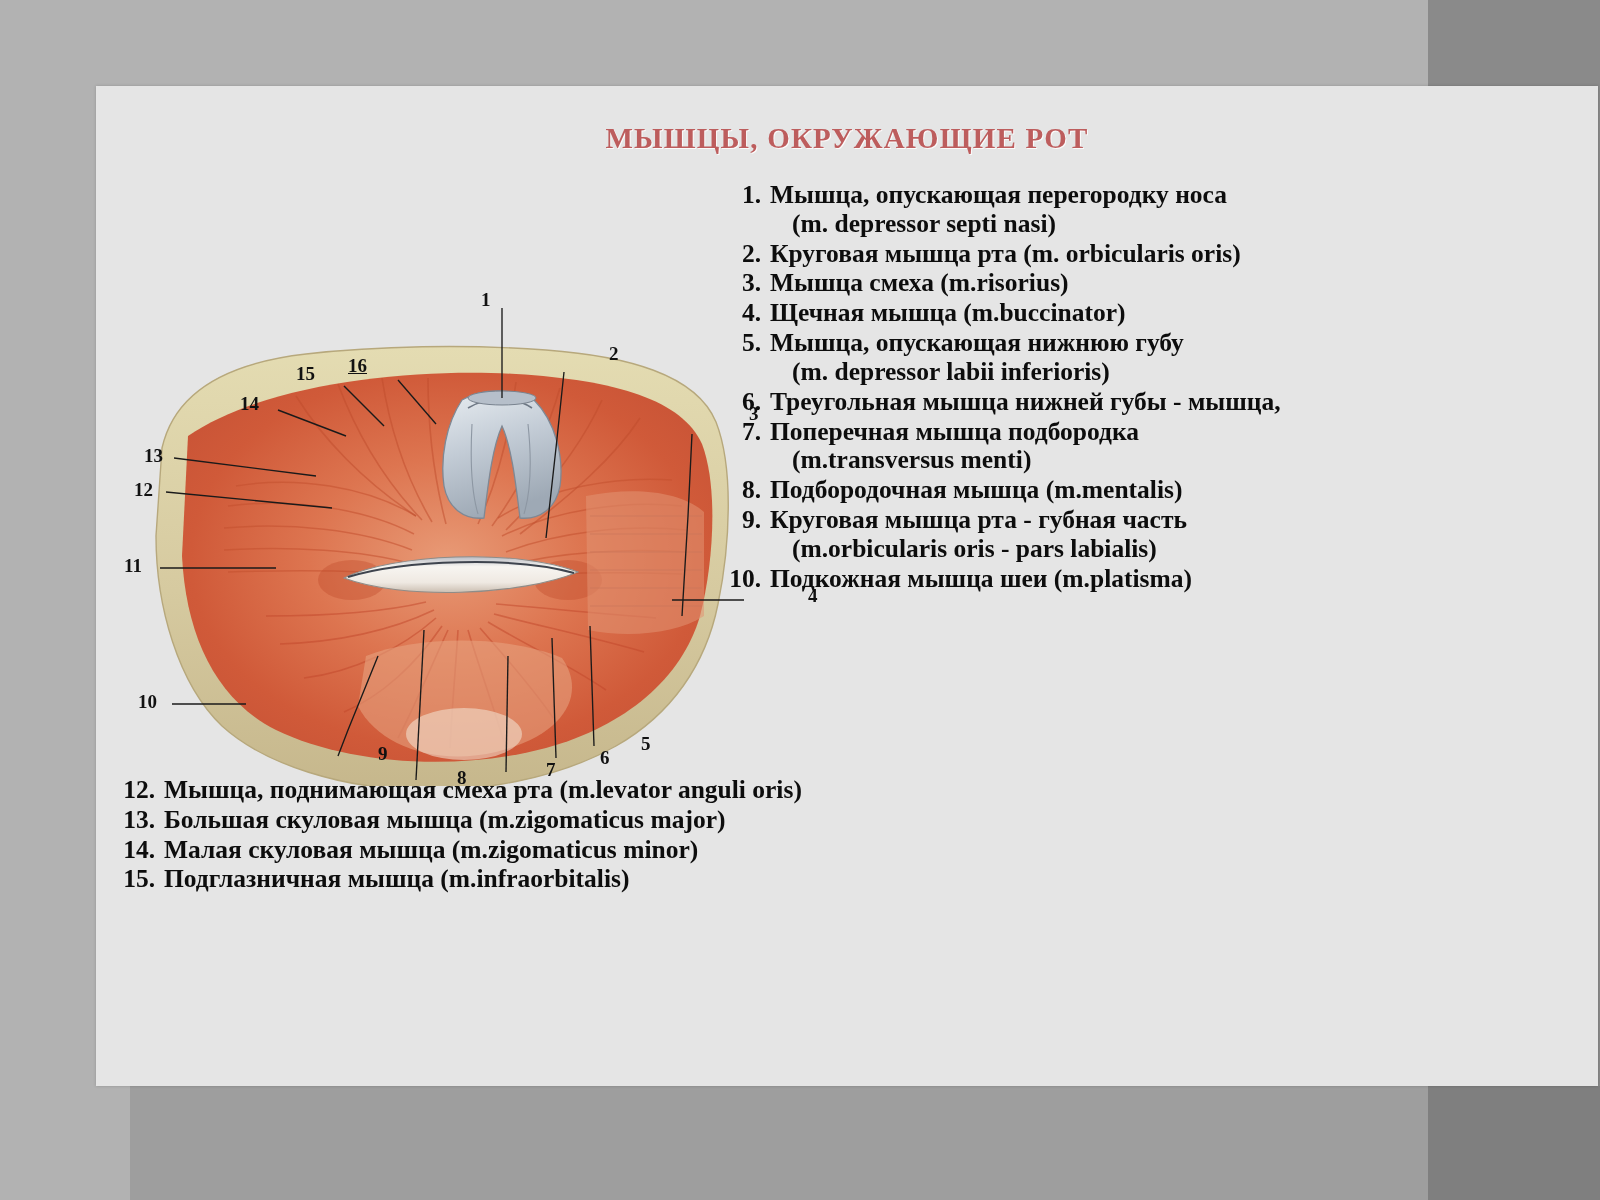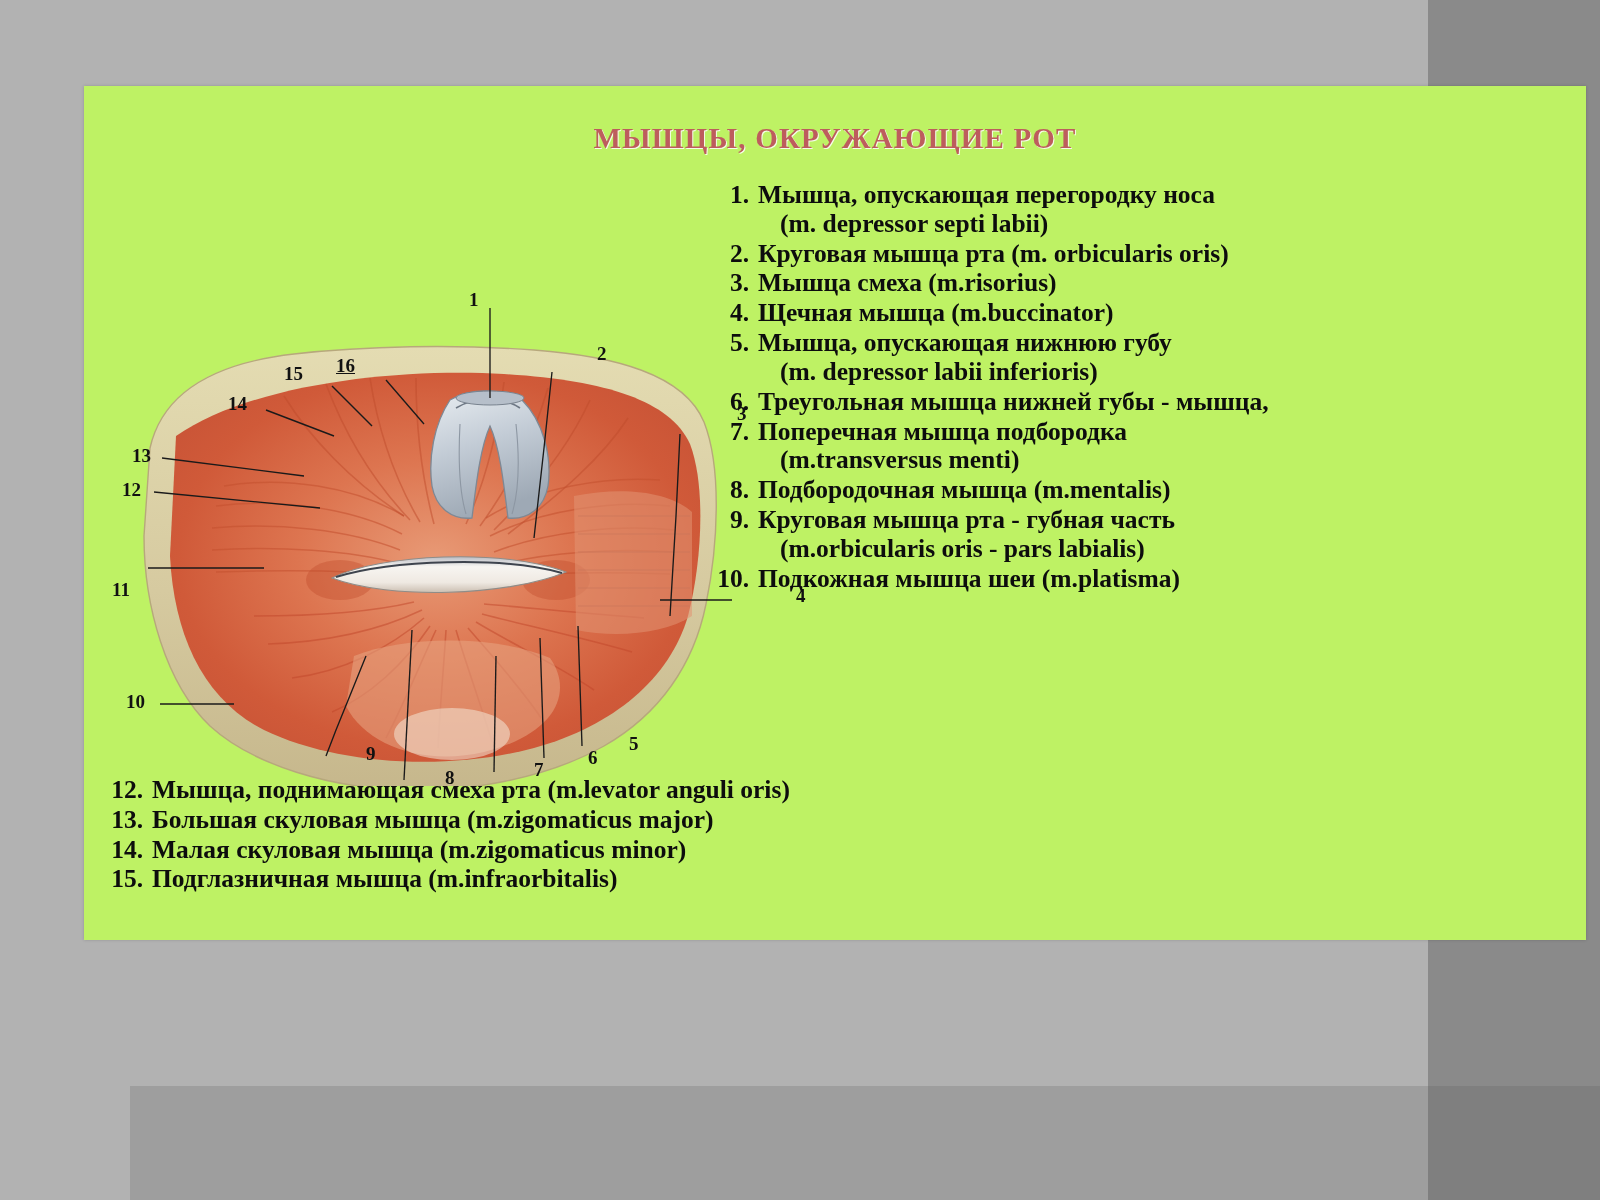--- a/index.html
+++ b/index.html
@@ -37,25 +37,25 @@
     left: 130px;
     top: 1086px;
     width: 1300px;
     height: 114px;
     background: #9e9e9e;
   }
 
   
   #slide {
     position: absolute;
-    left: 84px;
+    left: 96px;
     top: 86px;
     width: 1502px;
-    height: 854px;
-    background: #bef264;
+    height: 1000px;
+    background: #e5e5e5;
     box-shadow: 0 0 3px rgba(0,0,0,0.18);
   }
 
   
   #slide-title {
     position: absolute;
     left: 0;
     top: 36px;
     width: 1502px;
     text-align: center;
@@ -276,35 +276,35 @@
     <span class="callout" style="left:365px; top:104px;">1</span>
     <span class="callout" style="left:493px; top:158px;">2</span>
     <span class="callout" style="left:633px; top:218px;">3</span>
     <span class="callout" style="left:692px; top:400px;">4</span>
     <span class="callout" style="left:525px; top:548px;">5</span>
     <span class="callout" style="left:484px; top:562px;">6</span>
     <span class="callout" style="left:430px; top:574px;">7</span>
     <span class="callout" style="left:341px; top:582px;">8</span>
     <span class="callout" style="left:262px; top:558px;">9</span>
     <span class="callout" style="left:22px;  top:506px;">10</span>
-    <span class="callout" style="left:8px;   top:370px;margin-top:24px;">11</span>
+    <span class="callout" style="left:8px;   top:370px;">11</span>
     <span class="callout" style="left:18px;  top:294px;">12</span>
     <span class="callout" style="left:28px;  top:260px;">13</span>
     <span class="callout" style="left:124px; top:208px;">14</span>
     <span class="callout" style="left:180px; top:178px;text-align:right;">15</span>
     <span class="callout" style="left:232px; top:170px;text-decoration:underline;">16</span>
   </div>
 
   <div id="list-right">
 
     <div class="li">
       <span class="num">1.</span>
       <span class="body">
         <span>Мышца, опускающая перегородку носа</span>
-        <span class="l2">(m. depressor septi labii)</span>
+        <span class="l2">(m. depressor septi nasi)</span>
       </span>
     </div>
 
     <div class="li">
       <span class="num">2.</span>
       <span class="body">
         <span>Круговая мышца рта (m. orbicularis oris)</span>
       </span>
     </div>
 

